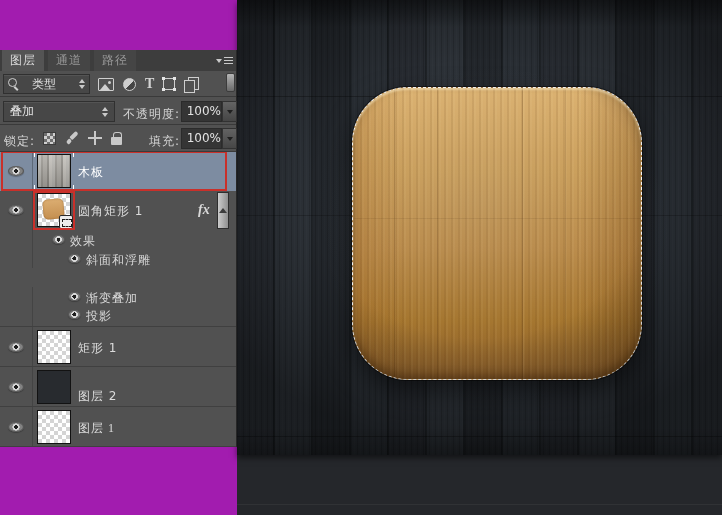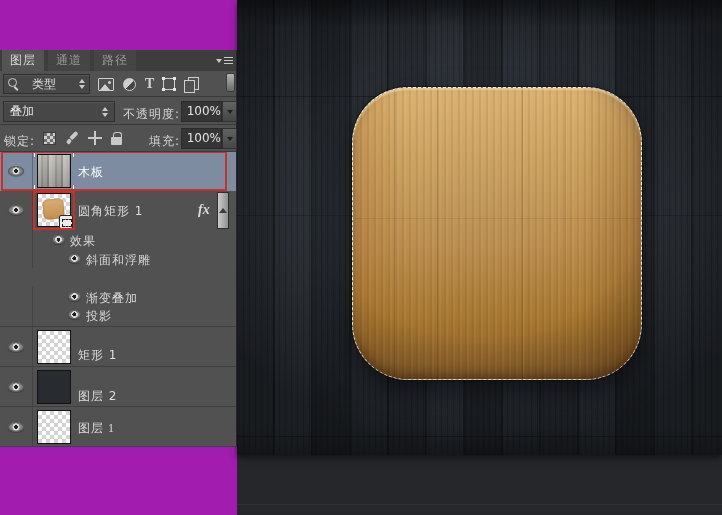--- a/index.html
+++ b/index.html
@@ -301,21 +301,21 @@
         <div class="eyecell"></div>
         <span class="eye sm" style="left:68px; top:4px;"></span>
         <span class="effect-name" style="left:86px; top:2px;">投影</span>
       </div>
 
       <div class="lrow sep" style="top:175px; height:40px;">
         <div class="eyecell">
           <span class="eye big" style="top:15px;"></span>
         </div>
         <div class="thumb checker" style="top:3px;"></div>
-        <span class="lname" style="top:20px;">矩形 1</span>
+        <span class="lname" style="top:13px;">矩形 1</span>
       </div>
 
       <div class="lrow sep" style="top:215px; height:40px;">
         <div class="eyecell">
           <span class="eye big" style="top:15px;"></span>
         </div>
         <div class="thumb thumb-dark" style="top:3px;"></div>
         <span class="lname" style="top:21px;">图层 2</span>
       </div>
 

